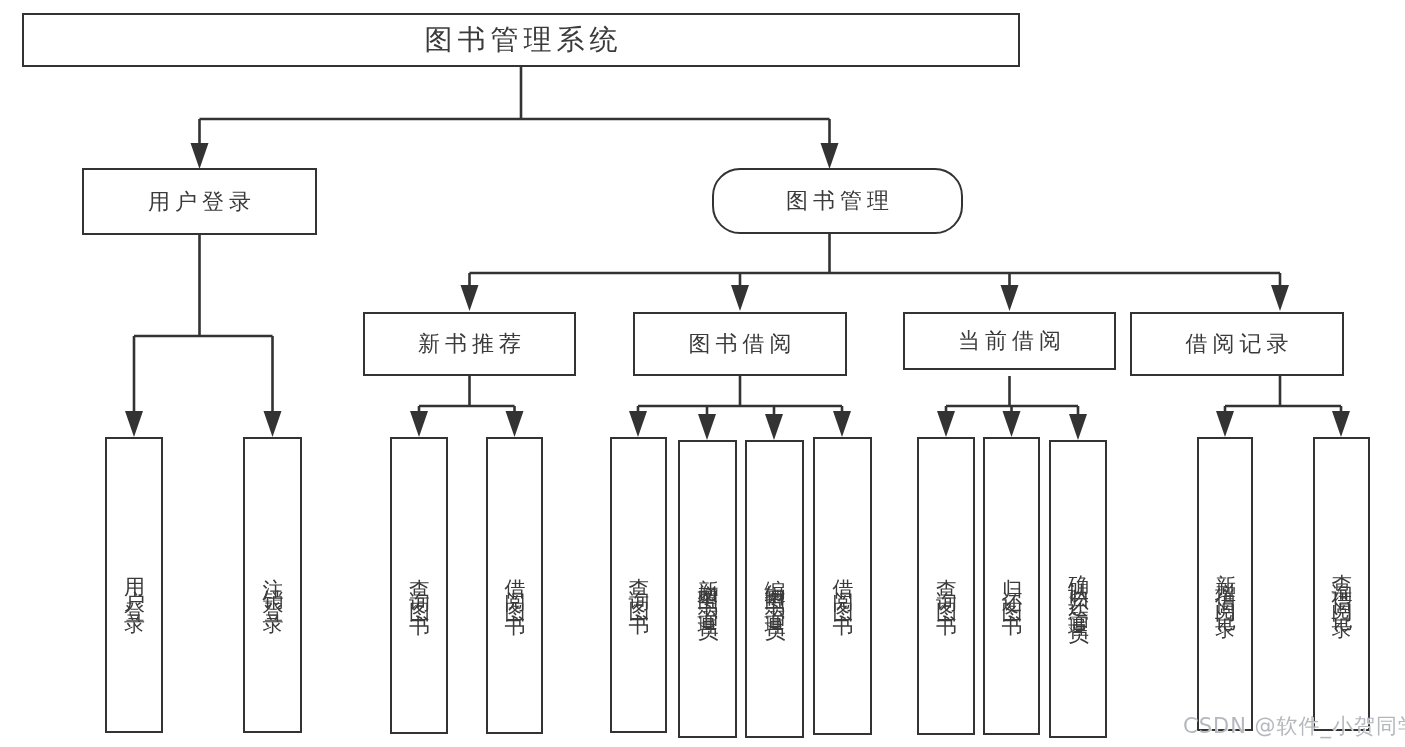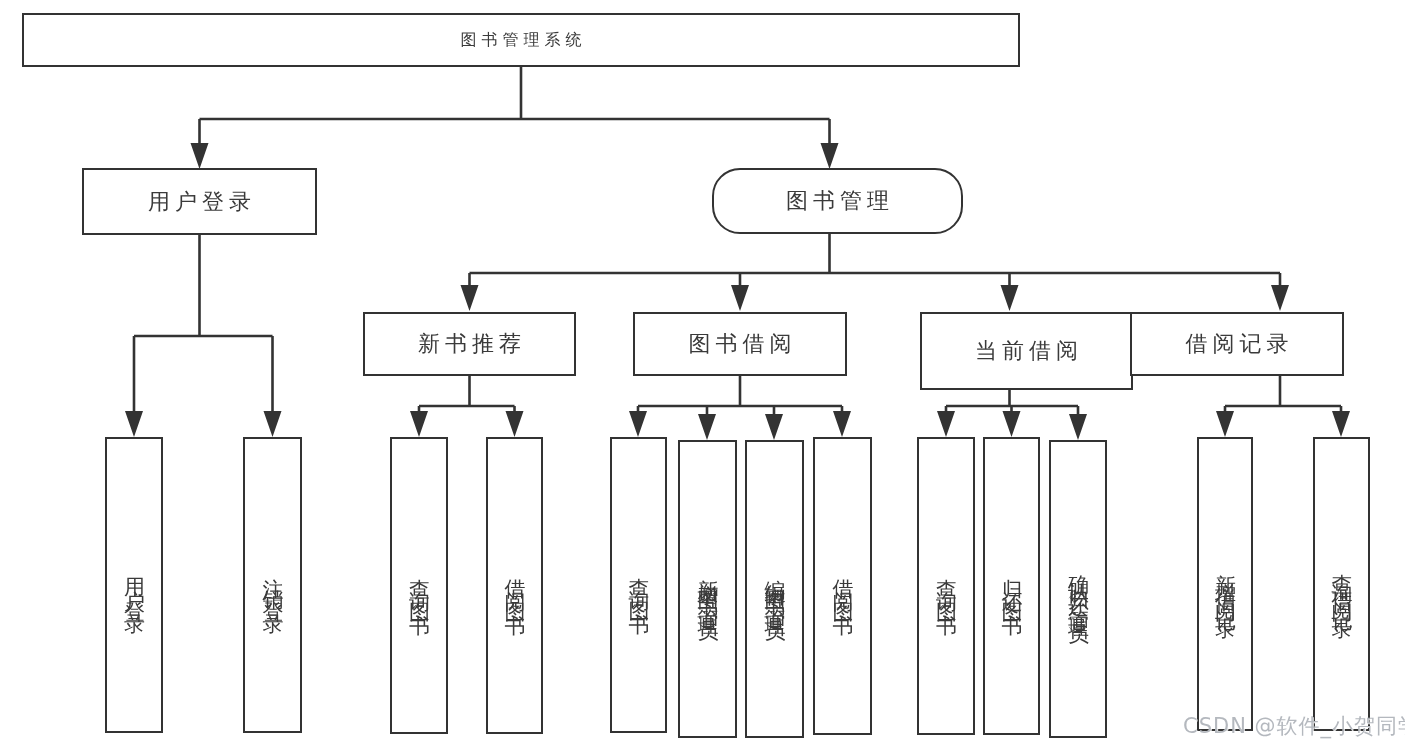--- a/index.html
+++ b/index.html
@@ -22,21 +22,21 @@
     box-sizing: border-box;
     background: #ffffff;
     border: 2.5px solid #333333;
     color: #3a3a3a;
     display: flex;
     align-items: center;
     justify-content: center;
     z-index: 2;
   }
   .hbox { font-size: 22px; letter-spacing: 5px; padding-left: 5px; white-space: nowrap; }
-  .rootbox { font-size: 16px; letter-spacing: 5px; padding-left: 5px; }
+  .rootbox { font-size: 28px; letter-spacing: 5px; padding-left: 5px; }
   .vbox span {
     writing-mode: vertical-rl;
     text-orientation: mixed;
     font-size: 21px;
     letter-spacing: 12px;
     white-space: nowrap;
     line-height: 1;
   }
   .vbox.sp6 span { letter-spacing: 9px; }
   .vbox.sp8 span { letter-spacing: 7px; }
@@ -90,21 +90,21 @@
       M1332 411 L1350 411 L1341 437 Z"></path>
   </svg>
 
   <div class="box rootbox" style="left:22px; top:13px; width:998px; height:54px;">图书管理系统</div>
 
   <div class="box hbox" style="left:82px; top:168px; width:235px; height:67px;">用户登录</div>
   <div class="box hbox" style="left:712px; top:168px; width:251px; height:66px;border-radius:28px;">图书管理</div>
 
   <div class="box hbox" style="left:363px; top:312px; width:213px; height:64px;text-align:center;">新书推荐</div>
   <div class="box hbox" style="left:633px; top:312px; width:214px; height:64px;text-align:right;">图书借阅</div>
-  <div class="box hbox" style="left:903px; top:312px; width:213px; height:78px;margin-left:17px;">当前借阅</div>
+  <div class="box hbox" style="left:903px; top:312px; width:213px; height:58px;">当前借阅</div>
   <div class="box hbox" style="left:1130px; top:312px; width:214px; height:64px;">借阅记录</div>
 
   <div class="box vbox" style="left:105px; top:437px; width:58px; height:296px;">
     <span>用户登录</span>
   </div>
   <div class="box vbox" style="left:243px; top:437px; width:59px; height:296px;">
     <span>注销登录</span>
   </div>
 
   <div class="box vbox" style="left:390px; top:437px; width:58px; height:297px;">

